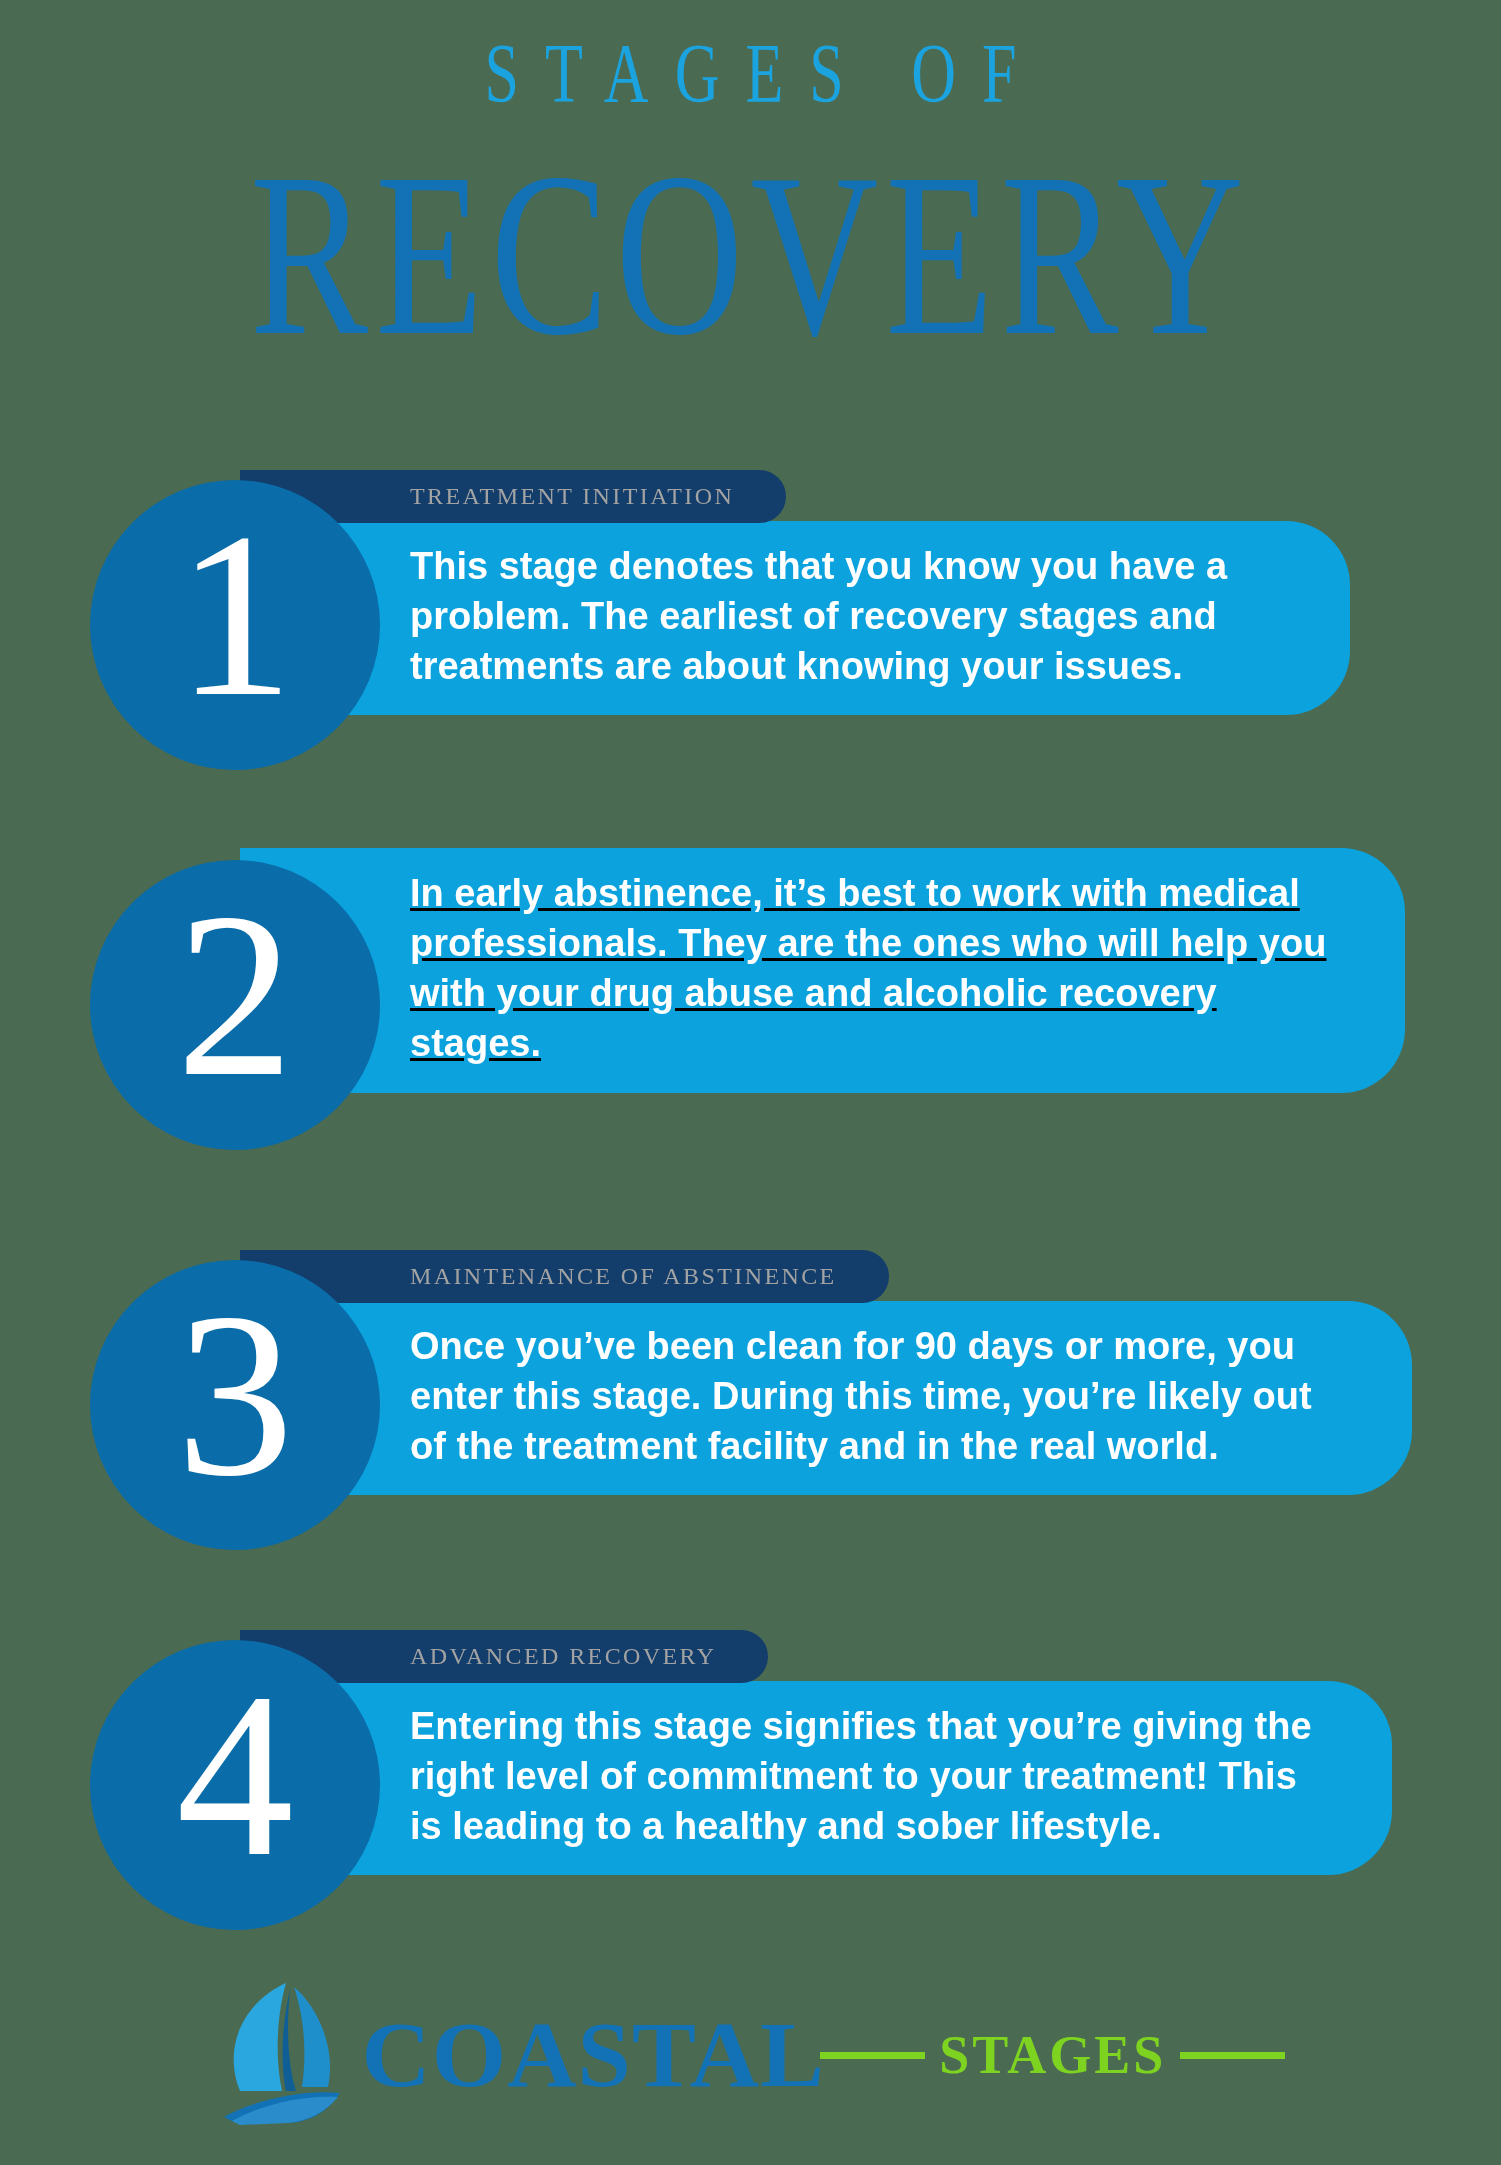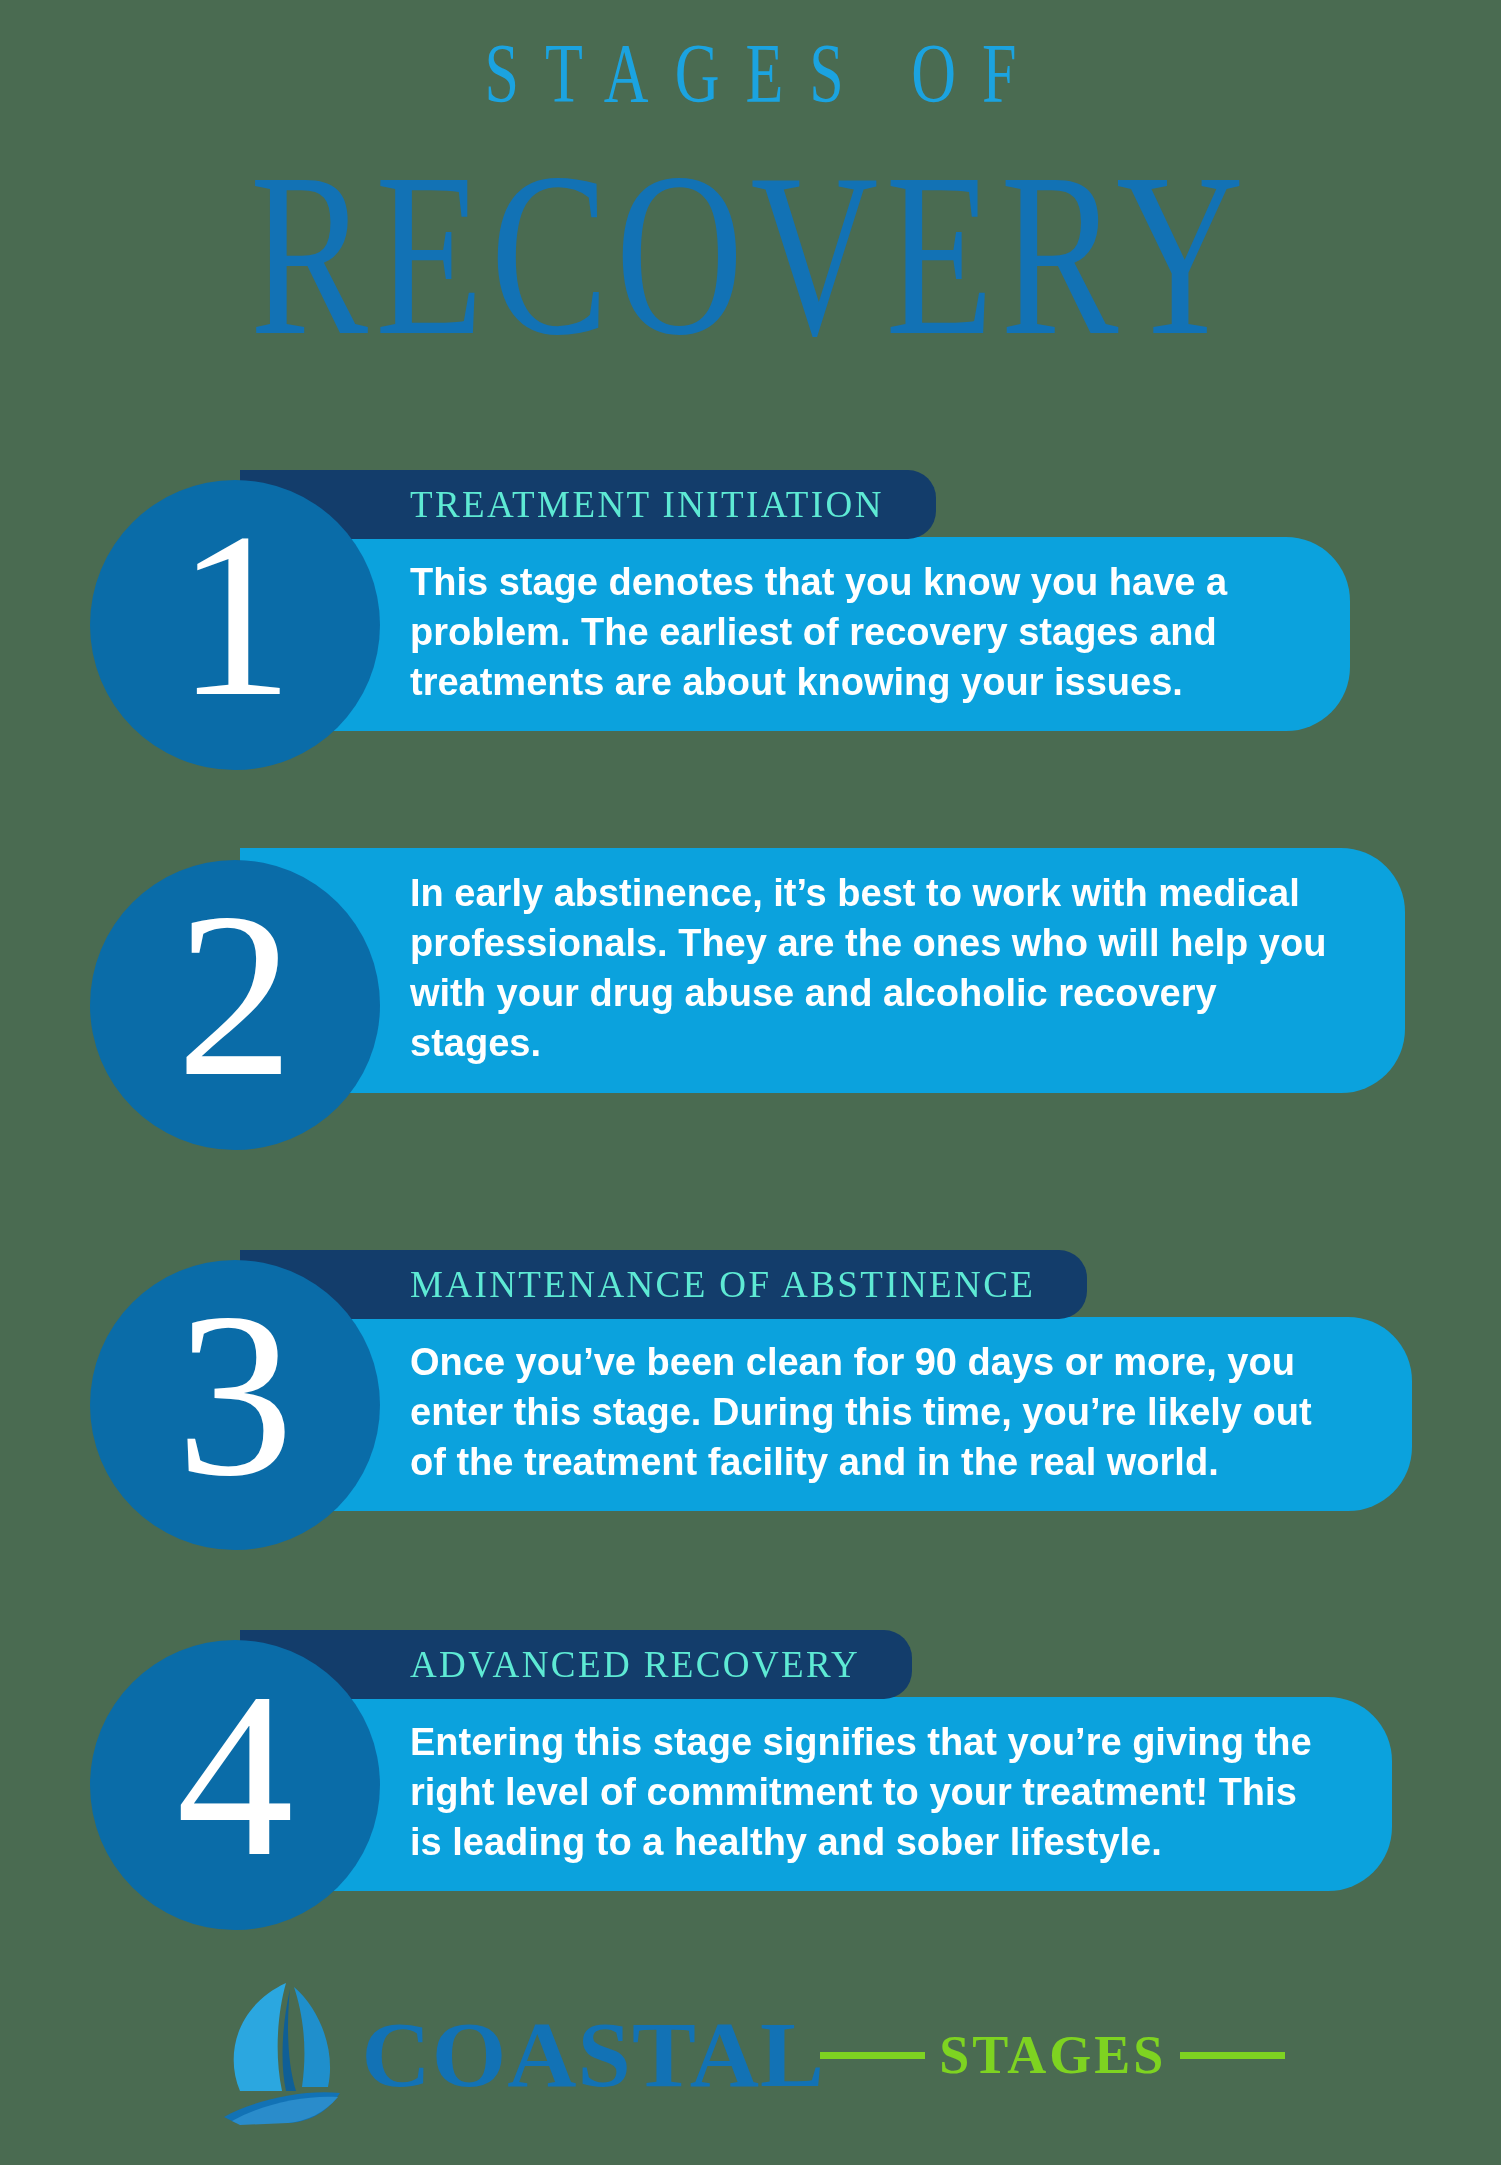--- a/index.html
+++ b/index.html
@@ -90,23 +90,23 @@
   .panel-header {
     position: relative;
     display: inline-block;
     background: #133d6b;
     border-radius: 0 28px 28px 0;
     padding: 13px 52px 13px 170px;
     z-index: 2;
   }
   .panel-header-text {
     font-family: "Liberation Serif", serif;
-    font-size: 37px;
+    font-size: 24px;
     letter-spacing: 2.4px;
-    color: #5eead4;
+    color: #a3a3a3;
     font-weight: 400;
     white-space: nowrap;
     display: block;
   }
 
   .panel-body {
     position: relative;
     background: #0ba2dd;
     border-radius: 0 64px 64px 0;
     padding: 20px 58px 24px 170px;
@@ -116,21 +116,21 @@
   .panel-body-text {
     font-size: 38px;
     line-height: 1.32;
     color: #ffffff;
     font-weight: bold;
     display: block;
   }
 
   
   .w1 .panel-body { width: 1110px; }
-  .w2 .panel-body { width: 1165px; }
+  .w2 .panel-body { width: 1165px; text-decoration: underline; }
   .w3 .panel-body { width: 1172px; }
   .w4 .panel-body { width: 1152px; }
 
   
   .logo {
     position: absolute;
     left: 0;
     bottom: 36px;
     width: 100%;
     display: flex;

